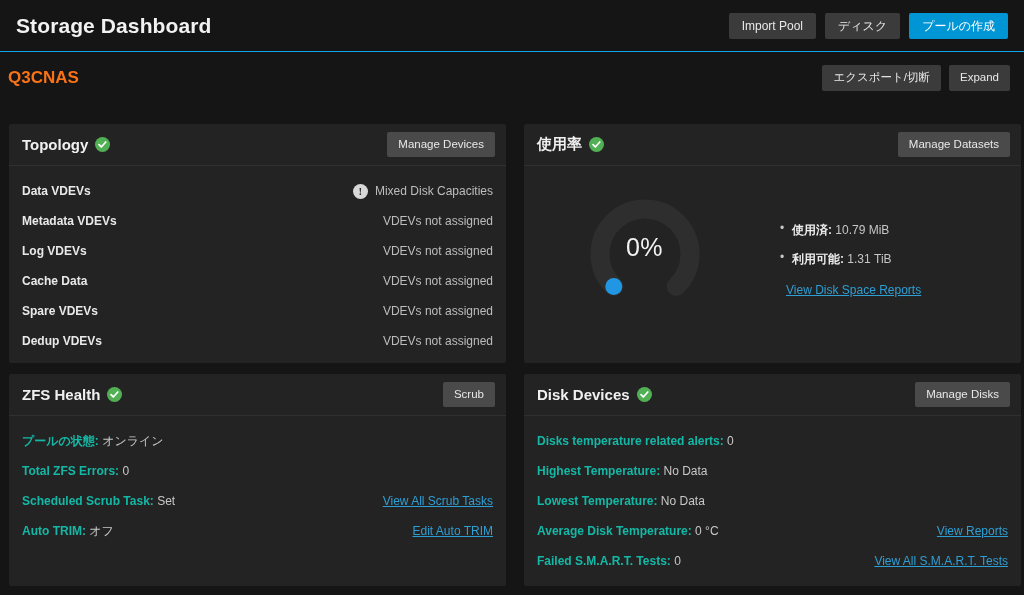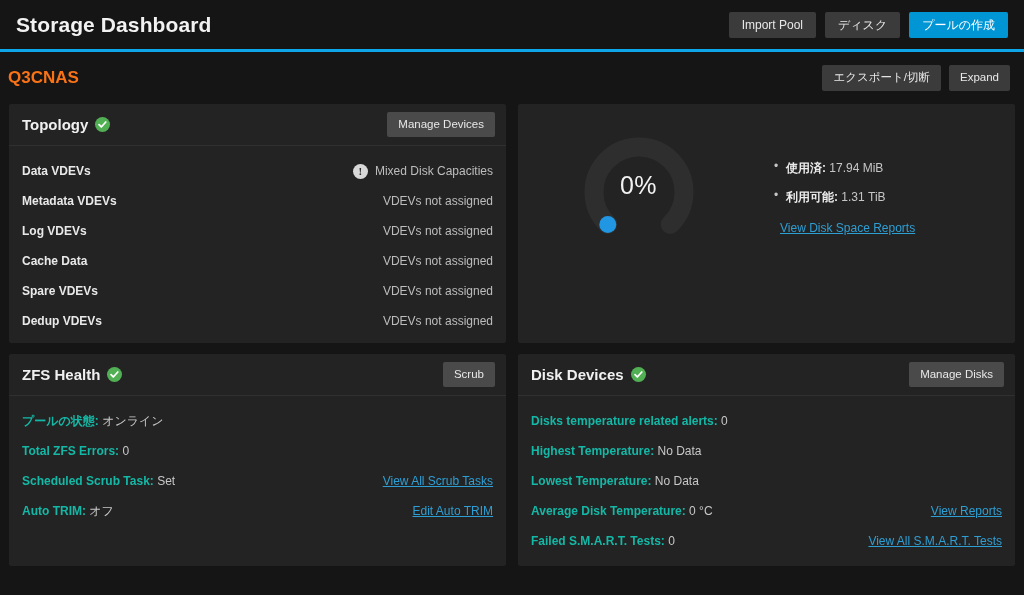--- a/index.html
+++ b/index.html
@@ -17,21 +17,21 @@
   }
 
   
   .topbar {
     position: relative;
     height: 52px;
     padding: 0 16px;
     display: flex;
     align-items: center;
     justify-content: space-between;
-    border-bottom: 3px solid #0ea5e9;
+    border-bottom: 1px solid #0ea5e9;
   }
   .page-title {
     font-size: 21px;
     font-weight: bold;
     color: #f2f2f2;
     letter-spacing: .1px;
   }
   .topbar-actions { display: flex; align-items: center; gap: 9px; }
 
   .btn {
@@ -63,22 +63,23 @@
     font-weight: bold;
     color: #f97316;
   }
   .pool-actions { display: flex; align-items: center; gap: 8px; }
 
   
   .grid {
     display: grid;
     grid-template-columns: 497px 497px;
     grid-template-rows: 239px 212px;
-    gap: 11px 12px;
+    gap: 11px 18px;
     padding: 0 9px;
+    margin-top: 20px;
   }
   .card {
     background: #232323;
     border-radius: 2px;
     display: flex;
     flex-direction: column;
     overflow: hidden;
   }
   .card-head {
     height: 42px;
@@ -270,37 +271,48 @@
 
         <div class="kv-row">
           <span class="kv-key">Dedup VDEVs</span>
           <span class="kv-val">VDEVs not assigned</span>
         </div>
 
       </div>
     </div>
 
     <div class="card">
+      <div class="card-head">
+        <div class="card-title-wrap">
+          <span class="card-title">使用率</span>
+          <span class="ok-badge">
+            <svg width="11" height="11" viewBox="0 0 12 12">
+                <path d="M2.2 6.2 L4.7 8.7 L9.6 3.3" stroke="#ffffff" stroke-width="1.9" fill="none" stroke-linecap="round" stroke-linejoin="round"></path>
+              </svg>
+          </span>
+        </div>
+        <button class="btn btn-sm">Manage Datasets</button>
+      </div>
       <div class="usage-body">
 
         <div class="gauge-col">
           <div class="gauge">
             <svg width="122" height="122" viewBox="0 0 122 122">
               <path d="M 29.8 100.4 A 45 45 0 1 1 92.2 100.4" fill="none" stroke="#2e2e2e" stroke-width="19" stroke-linecap="round"></path>
               <circle cx="29.8" cy="100.4" r="8.5" fill="#2196e3"></circle>
             </svg>
             <div class="gauge-label">0%</div>
           </div>
         </div>
 
         <div class="usage-info">
           <ul class="usage-list">
             <li>
               <b>使用済:</b>
-              <span>17.94 MiB</span>
+              <span>10.79 MiB</span>
             </li>
             <li>
               <b>利用可能:</b>
               <span>1.31 TiB</span>
             </li>
           </ul>
           <div class="usage-link-wrap">
             <a class="link">View Disk Space Reports</a>
           </div>
         </div>

